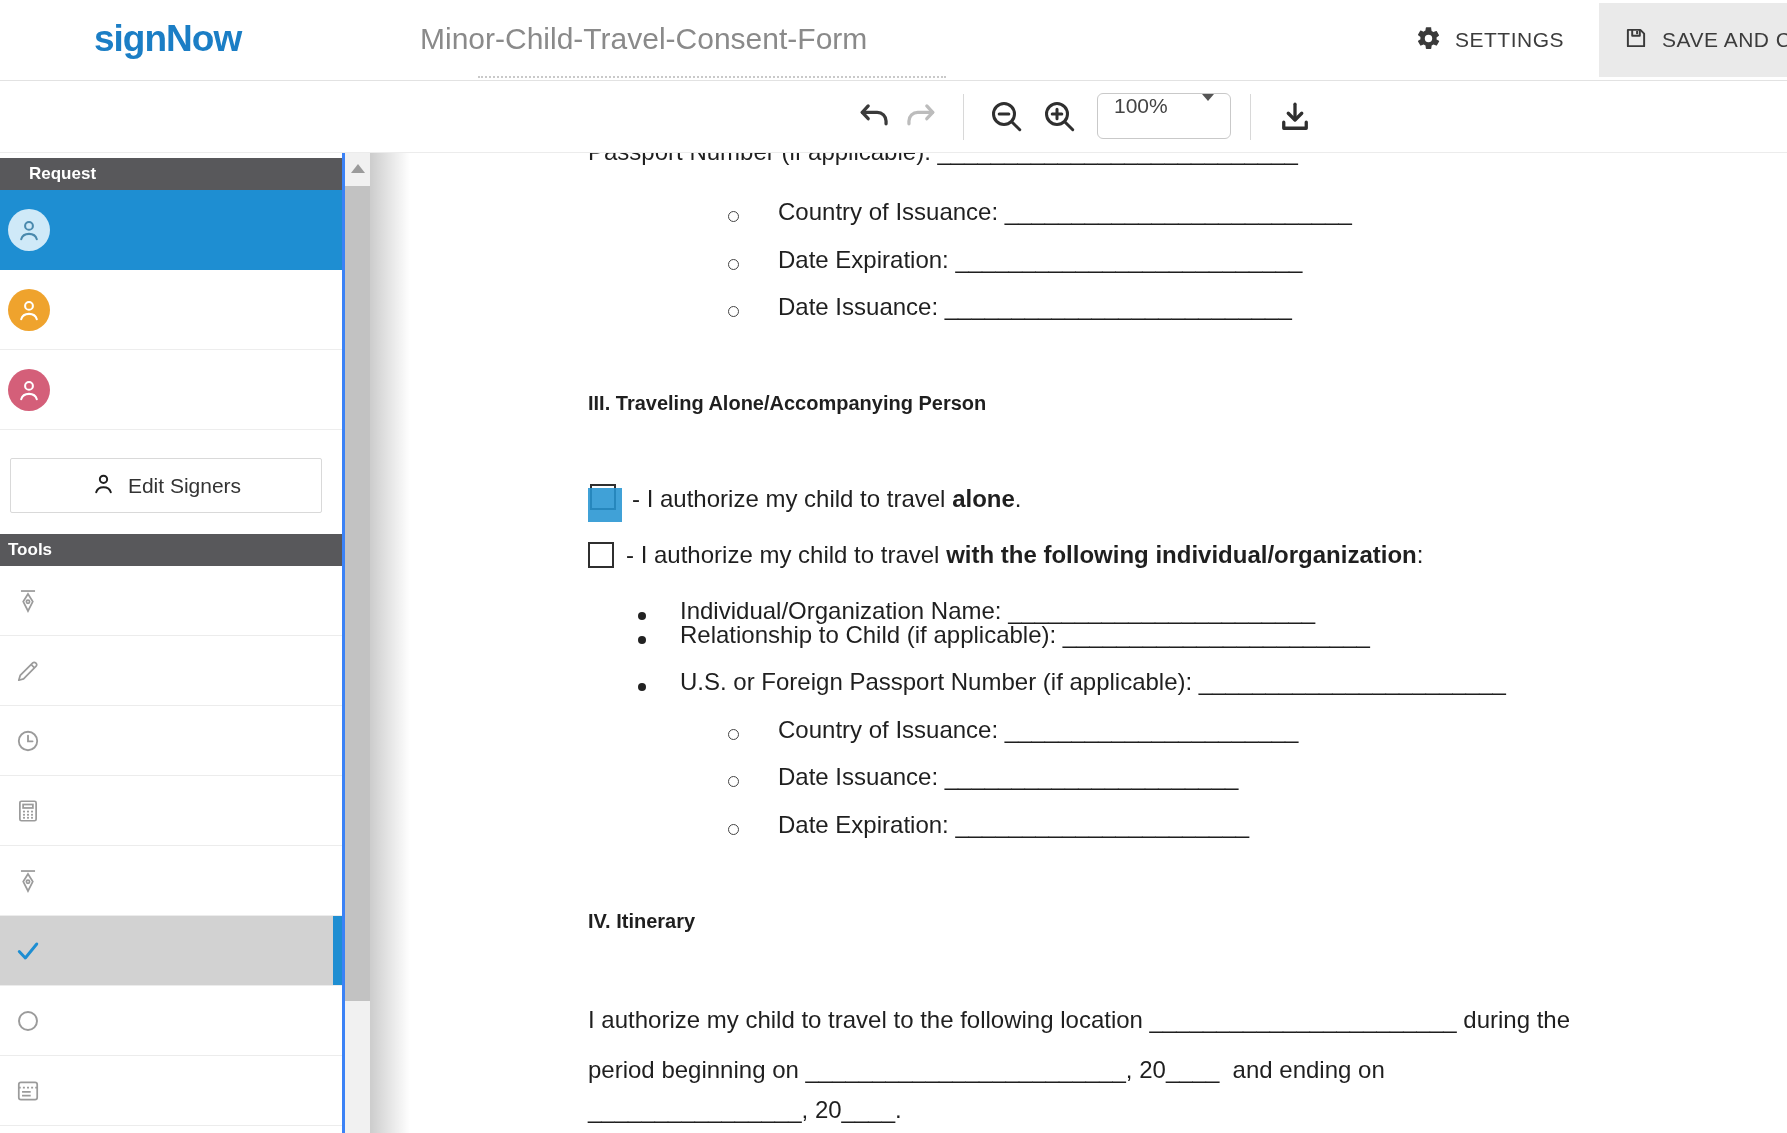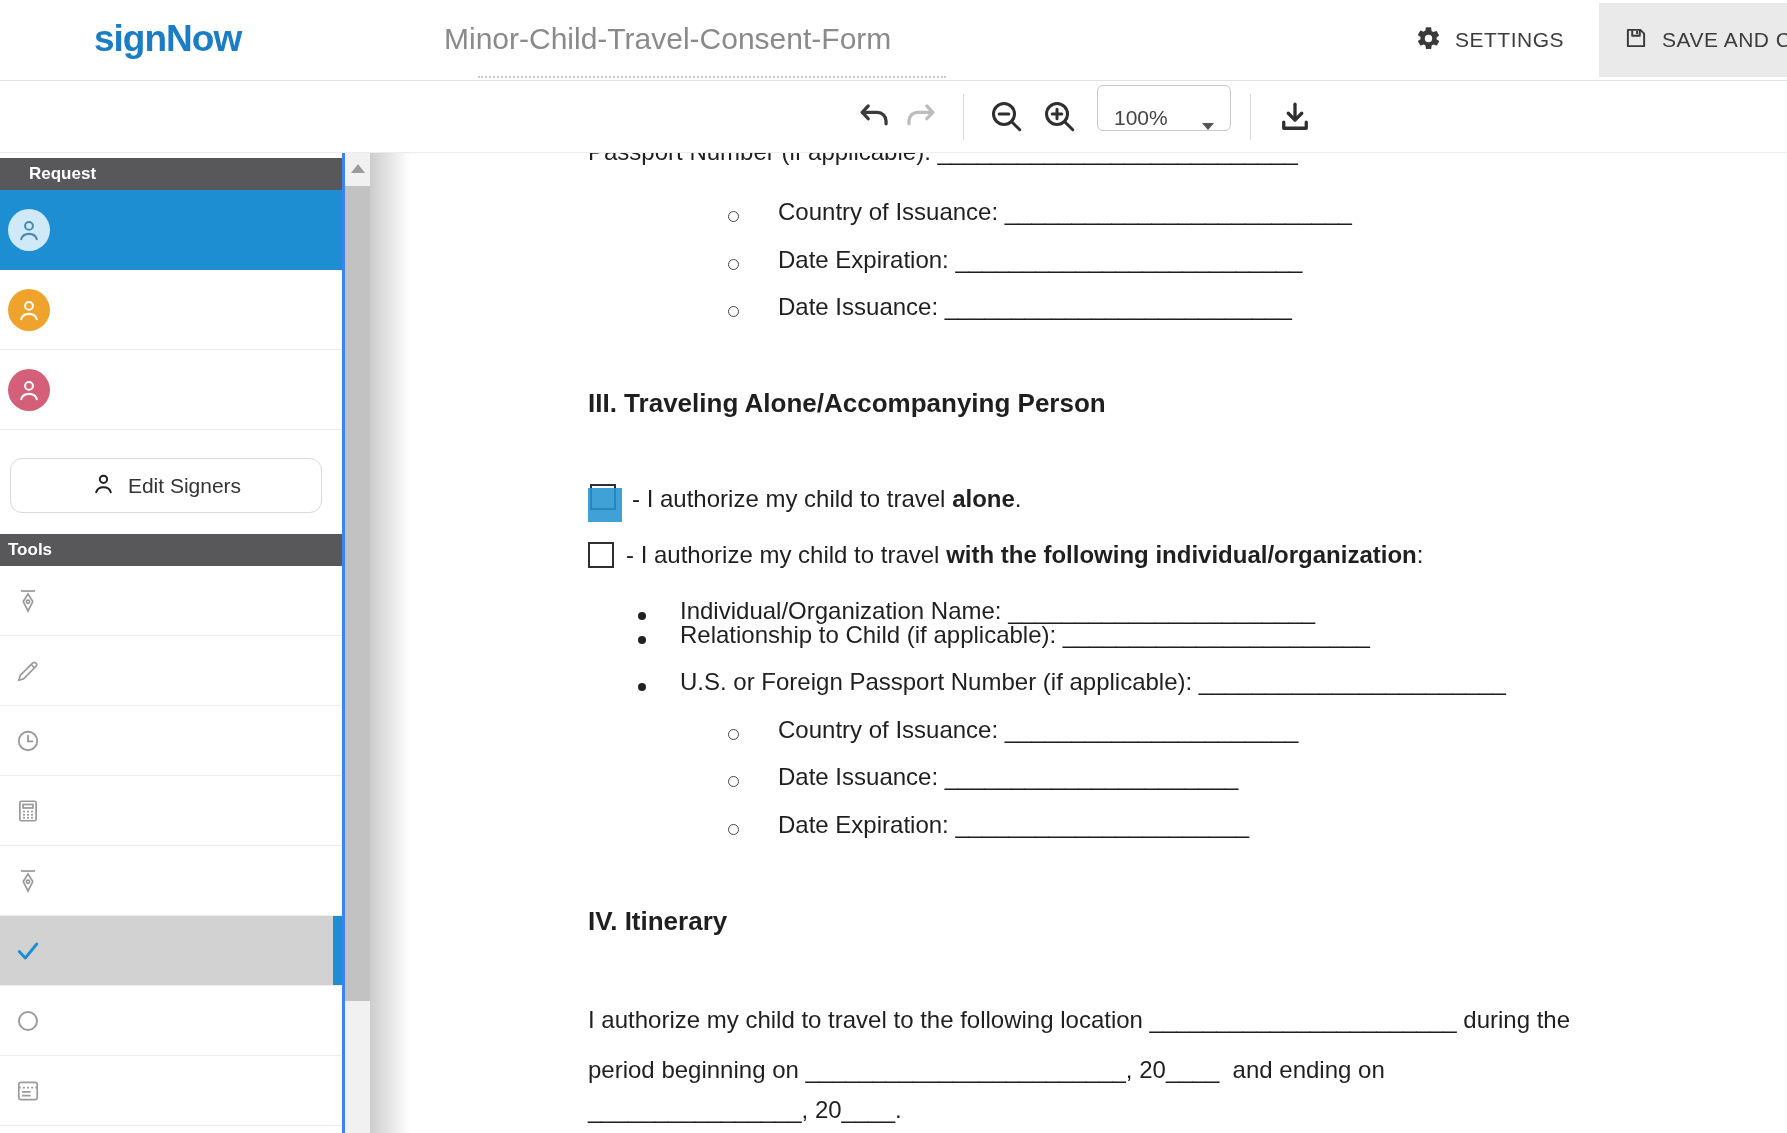--- a/index.html
+++ b/index.html
@@ -4,37 +4,37 @@
 <style>
   html,body{margin:0;padding:0;width:1787px;height:1133px;overflow:hidden;background:#fff;
     font-family:"Liberation Sans","DejaVu Sans",sans-serif;}
   .app{position:relative;width:1787px;height:1133px;overflow:hidden;background:#3b82f6;}
 
   
   .topbar{position:absolute;left:0;top:0;width:1787px;height:80px;background:#fff;
     border-bottom:1px solid #e2e2e2;z-index:30;}
   .logo{position:absolute;left:94px;top:18px;font-size:37px;font-weight:700;color:#1b7ec5;
     letter-spacing:-1px;}
-  .doc-title{position:absolute;left:444px;top:22px;font-size:30px;color:#8a8a8a;white-space:nowrap;}
+  .doc-title{position:absolute;left:420px;top:22px;font-size:30px;color:#8a8a8a;white-space:nowrap;}
   .title-underline{position:absolute;left:478px;top:76px;width:468px;height:0;
     border-bottom:2px dotted #c9c9c9;}
   .settings-btn{position:absolute;left:1415px;top:0;height:80px;display:flex;align-items:center;
     gap:13px;cursor:pointer;}
   .settings-btn .lbl, .save-btn .lbl{font-size:21px;color:#3c3c3c;letter-spacing:.5px;white-space:nowrap;}
   .save-btn{position:absolute;left:1599px;top:3px;width:188px;height:74px;background:#eaeaea;
     display:flex;align-items:center;gap:13px;padding-left:24px;overflow:hidden;cursor:pointer;}
 
   
   .toolbar{position:absolute;left:0;top:81px;width:1787px;height:71px;background:#fff;
     border-bottom:1px solid #ececec;z-index:20;}
   .tb-icon{position:absolute;top:17px;width:38px;height:38px;display:flex;align-items:center;
     justify-content:center;cursor:pointer;}
   .tb-divider{position:absolute;top:13px;width:0;height:46px;border-left:1px solid #d8d8d8;}
-  .zoom-select{position:absolute;left:1097px;top:4px;width:134px;height:46px;border:1px solid #c9c9c9;
-    border-radius:6px;display:flex;align-items:flex-end;padding:0 16px;box-sizing:border-box;
+  .zoom-select{position:absolute;left:1097px;top:12px;width:134px;height:46px;border:1px solid #c9c9c9;
+    border-radius:6px;display:flex;align-items:flex-start;padding:0 16px;box-sizing:border-box;
     cursor:pointer;background:#fff;}
   .zoom-select .zval{font-size:21px;color:#444;flex:1;}
   .caret{width:0;height:0;border-left:6px solid transparent;border-right:6px solid transparent;
     border-top:7px solid #555;}
 
   
   .sidebar{position:absolute;left:0;top:152px;width:342px;bottom:0;background:#fff;z-index:10;}
   .panel-header{height:32px;background:#58585b;color:#fff;font-size:17px;font-weight:700;
     line-height:32px;padding-left:8px;}
   .panel-header.first{margin-top:6px;padding-left:29px;}
@@ -42,21 +42,21 @@
     border-bottom:1px solid #ededed;cursor:pointer;background:#fff;}
   .signer.sel{background:#1e8ed2;border-bottom:none;}
   .avatar{width:42px;height:42px;border-radius:50%;display:flex;align-items:center;
     justify-content:center;flex:0 0 42px;}
   .s-texts{display:flex;flex-direction:column;margin-left:13px;}
   .s-role{font-size:23px;color:#474747;}
   .signer.sel .s-role{color:#fff;font-weight:700;}
   .s-email{font-size:15px;font-style:italic;color:#6d6d6d;margin-top:5px;}
   .signer.sel .s-email{color:#eaf6fd;font-weight:600;}
   .edit-signers{margin:28px 20px 21px 10px;height:53px;border:1px solid #d9d9d9;background:#fff;
-    display:flex;align-items:center;justify-content:center;gap:12px;cursor:pointer;border-radius:12px;}
+    display:flex;align-items:center;justify-content:center;gap:12px;cursor:pointer;border-radius:2px;}
   .edit-signers .lbl{font-size:21px;color:#333;}
   .tool{position:relative;height:70px;display:flex;align-items:center;gap:17px;padding-left:14px;
     box-sizing:border-box;border-bottom:1px solid #ececec;cursor:pointer;background:#fff;}
   .tool .lbl{font-size:21px;color:#3f3f3f;}
   .tool.sel{background:#d2d2d2;}
   .tool.sel .selbar{position:absolute;right:0;top:0;bottom:0;width:9px;background:#1e8ed2;}
   .tool .ticon{width:28px;height:28px;display:flex;align-items:center;justify-content:center;}
 
   
   .sb-scroll{position:absolute;left:345px;top:152px;width:25px;bottom:0;background:#f1f1f1;z-index:11;}
@@ -64,21 +64,21 @@
   .sb-arrow .tri{width:0;height:0;border-left:7px solid transparent;border-right:7px solid transparent;
     border-bottom:9px solid #9b9b9b;}
   .sb-thumb{position:absolute;left:0;top:34px;width:25px;height:815px;background:#c2c2c2;cursor:pointer;}
 
   
   .docarea{position:absolute;left:370px;top:152px;right:0;bottom:0;background:#fff;overflow:hidden;}
   .docarea:before{content:"";position:absolute;left:0;top:0;bottom:0;width:40px;
     background:linear-gradient(to right,rgba(0,0,0,.20),rgba(0,0,0,0));z-index:5;pointer-events:none;}
   .doc{position:absolute;left:218px;top:0;right:0;color:#1f1f1f;font-size:24px;}
   .doc-line{display:flex;white-space:pre;line-height:24px;align-items:center;}
-  .doc-heading{font-weight:700;font-size:26px;line-height:26px;white-space:pre;}
+  .doc-heading{font-weight:700;font-size:20px;line-height:26px;white-space:pre;}
   .bullet-disc{flex:0 0 42px;padding-left:50px;box-sizing:content-box;}
   .bullet-disc i{display:block;width:8px;height:8px;border-radius:50%;background:#222;margin-top:9px;}
   .bullet-circle{flex:0 0 50px;padding-left:140px;box-sizing:content-box;}
   .bullet-circle i{display:block;width:9px;height:9px;border-radius:50%;border:1.5px solid #444;
     margin-top:8px;}
   .cb-empty{display:inline-block;width:22px;height:22px;border:2px solid #2f2f2f;background:#fff;
     vertical-align:-3px;margin-right:12px;flex:0 0 22px;}
   .cb-fieldwrap{position:relative;display:inline-block;width:44px;height:24px;flex:0 0 44px;}
   .cb-doc{position:absolute;left:2px;top:-3px;width:22px;height:22px;border:2px solid #2f2f2f;
     background:#fff;}

